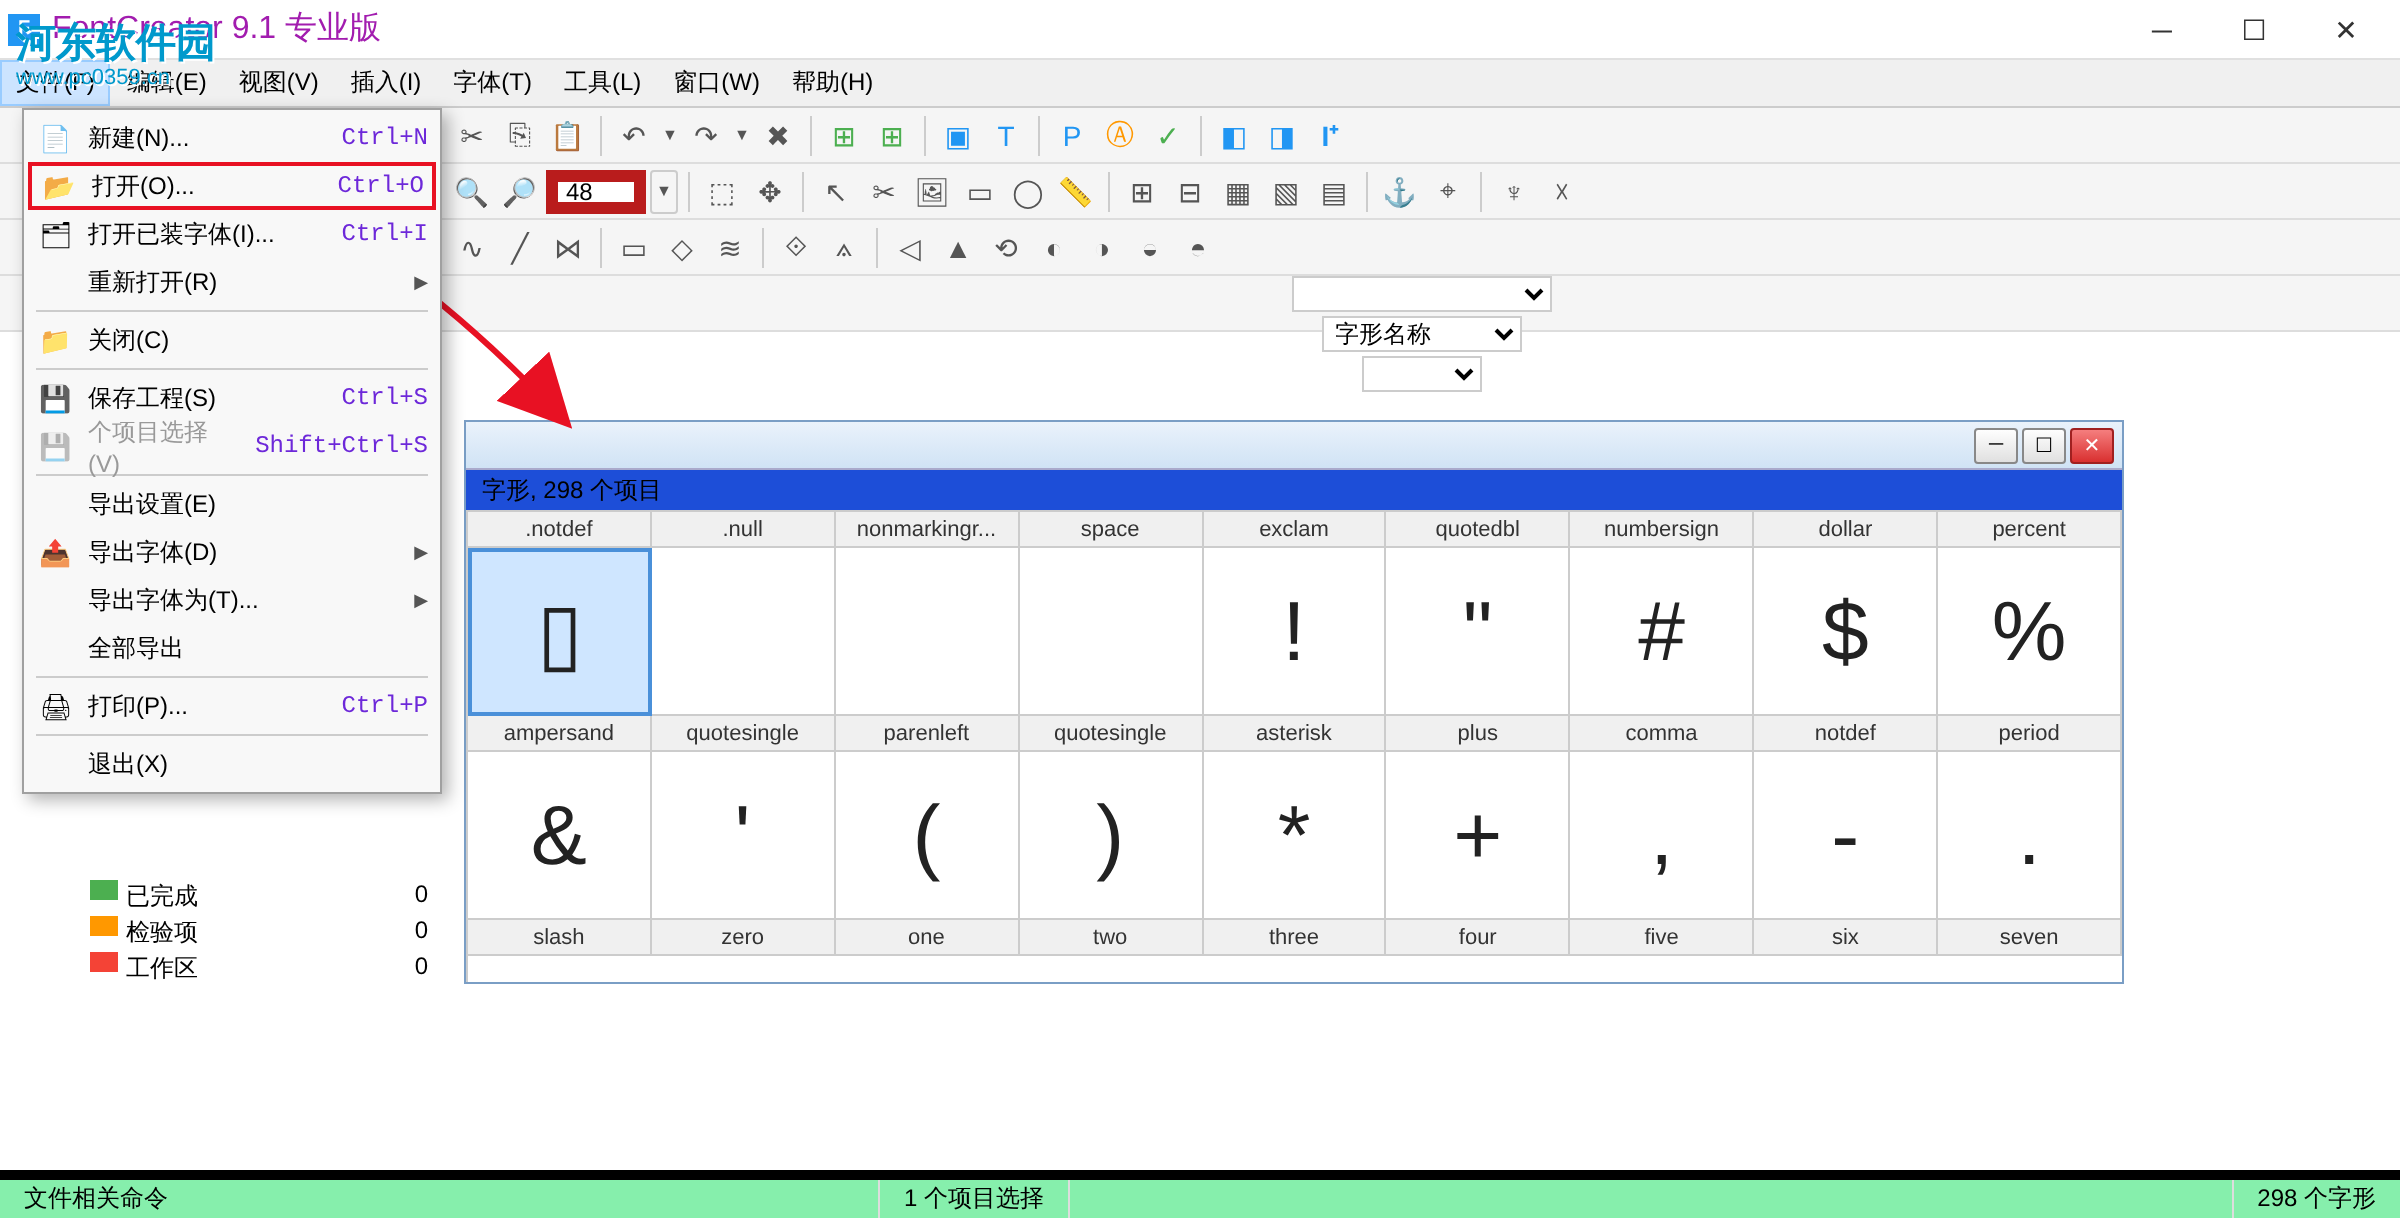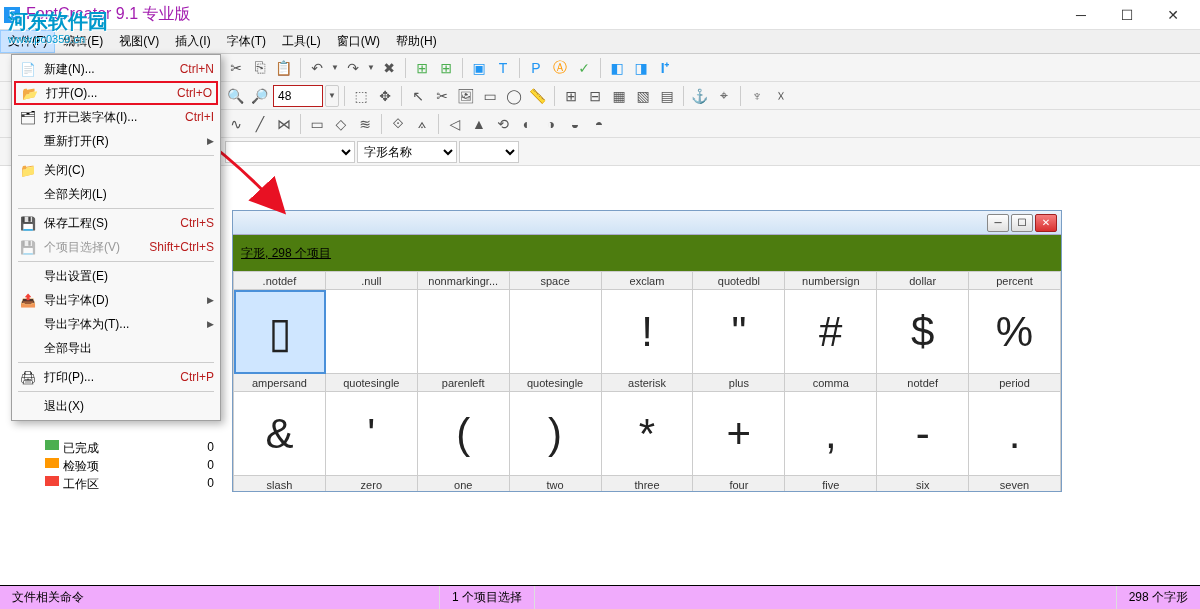--- a/index.html
+++ b/index.html
@@ -18,57 +18,57 @@
 .menu-item.active { background: #cce4ff; border: 1px solid #99ccff; padding: 2px 7px; }
 
 
 .watermark { position: absolute; top: 0; left: 0; font-size: 20px; font-weight: bold; color: #0099cc; pointer-events: none; z-index: 50; padding: 8px; text-shadow: 1px 1px 0 #fff; }
 .watermark .sub { font-size: 11px; color: #0099cc; font-weight: normal; display: block; margin-top: -2px; }
 
 
 .toolbar-row { height: 28px; background: #f5f5f5; border-bottom: 1px solid #ddd; display: flex; align-items: center; padding: 0 4px; gap: 2px; }
 .tb-btn { width: 22px; height: 22px; display: flex; align-items: center; justify-content: center; cursor: pointer; border-radius: 2px; font-size: 14px; color: #555; }
 .tb-sep { width: 1px; height: 20px; background: #ccc; margin: 0 3px; }
-.tb-input { height: 22px; border: 1px solid #b91c1c; padding: 0 4px; font-size: 12px; }
+.tb-input { height: 22px; border: 6px solid #b91c1c; padding: 0 4px; font-size: 12px; }
 .tb-select { height: 22px; border: 1px solid #ccc; font-size: 12px; padding: 0 2px; min-width: 60px; background: #fff; }
 
 
 .dropdown { position: absolute; top: 54px; left: 11px; width: 210px; background: #f8f8f8; border: 1px solid #a0a0a0; box-shadow: 3px 3px 8px rgba(0,0,0,0.3); z-index: 100; padding: 2px; }
 .dd-item { height: 24px; display: flex; align-items: center; padding: 0 4px; cursor: pointer; position: relative; }
 .dd-icon { width: 20px; height: 20px; display: flex; align-items: center; justify-content: center; margin-right: 6px; font-size: 13px; }
 .dd-label { flex: 1; font-size: 12px; }
-.dd-shortcut { font-size: 12px; color: #b91c1c; margin-left: 10px; }
+.dd-shortcut { font-size: 12px; color: #6d28d9; margin-left: 10px; font-family: Liberation Mono, monospace; }
 .dd-arrow { font-size: 9px; color: #555; }
 .dd-sep { height: 1px; background: #ccc; margin: 2px 4px; }
 .dd-item.highlighted { border: 2px solid #e81123; }
 .dd-item.disabled { color: #999; }
 
 
 .red-arrow { position: absolute; top: 90px; left: 127px; width: 170px; height: 130px; pointer-events: none; z-index: 90; }
 
 
 .left-tree { position: absolute; top: 440px; left: 15px; width: 205px; font-size: 12px; }
 .tree-item { display: flex; align-items: flex-start; height: 18px; padding-left: 30px; }
 .tree-flag { width: 14px; height: 10px; margin-right: 4px; display: inline-block; }
 .tree-count { margin-left: auto; margin-right: 6px; }
 
 
 .mdi { position: absolute; left: 232px; top: 210px; width: 830px; height: 282px; border: 1px solid #7a9ec5; background: #fff; display: flex; flex-direction: column; }
 .mdi-title { height: 24px; background: linear-gradient(#eaf2fb, #d0e3f5); display: flex; align-items: center; padding: 0 4px; border-bottom: 1px solid #aac; }
 .mdi-title .caption { flex: 1; font-size: 12px; padding-left: 4px; }
 .mdi-wbtn { width: 22px; height: 18px; margin-left: 2px; border: 1px solid #888; border-radius: 2px; display: flex; align-items: center; justify-content: center; font-size: 10px; cursor: pointer; background: linear-gradient(#fefefe,#e0e0e0); }
 .mdi-wbtn.close { background: linear-gradient(#f57e7e,#d93030); color: #fff; border-color: #a02020; }
-.mdi-sub { height: 36px; display: flex; align-items: center; padding: 0 8px; font-size: 12px; background: #4d7c0f; text-decoration: underline; }
+.mdi-sub { height: 20px; display: flex; align-items: center; padding: 0 8px; font-size: 12px; background: #1d4ed8; }
 .glyph-grid { flex: 1; overflow: hidden; display: grid; grid-template-columns: repeat(9, 1fr); grid-auto-rows: 18px 84px; border-left: 1px solid #ccc; border-top: 1px solid #ccc; }
 .g-head { background: #f0f0f0; border-right: 1px solid #ccc; border-bottom: 1px solid #ccc; display: flex; align-items: center; justify-content: center; font-size: 11px; color: #333; overflow: hidden; white-space: nowrap; }
 .g-cell { border-right: 1px solid #ccc; border-bottom: 1px solid #ccc; display: flex; align-items: center; justify-content: center; font-size: 42px; font-family: "Arial Narrow", sans-serif; color: #222; }
 .g-cell.sel { background: #cfe6ff; border: 2px solid #4a90d9; }
 
 
-.statusbar { position: absolute; bottom: 0; left: 0; right: 0; height: 24px; border-top: 1px solid #000000; background: #f0abfc; display: flex; align-items: center; font-size: 12px; }
+.statusbar { position: absolute; bottom: 0; left: 0; right: 0; height: 24px; border-top: 5px solid #000000; background: #86efac; display: flex; align-items: center; font-size: 12px; }
 .status-cell { padding: 0 12px; border-right: 1px solid #ddd; height: 100%; display: flex; align-items: center; }
 .status-cell:last-child { margin-left: auto; border-right: none; border-left: 1px solid #ddd; }
 </style>
 </head>
 <body>
 
 <div class="watermark">
   <span>河东软件园</span>
   <span class="sub">www.pc0359.cn</span>
 </div>
@@ -163,21 +163,21 @@
   <div class="tb-sep"></div>
   <div class="tb-btn">◁</div>
   <div class="tb-btn">▲</div>
   <div class="tb-btn">⟲</div>
   <div class="tb-btn">◐</div>
   <div class="tb-btn">◑</div>
   <div class="tb-btn">◒</div>
   <div class="tb-btn">◓</div>
 </div>
 
-<div class="toolbar-row" style="padding-left:225px;">
+<div class="toolbar-row" style="padding-left:225px;flex-direction:column;">
   <select class="tb-select" style="width:130px;"></select>
   <select class="tb-select" style="width:100px;">
     <option>字形名称</option>
   </select>
   <select class="tb-select" style="width:16px;"></select>
 </div>
 
 <div class="dropdown">
   <div class="dd-item">
     <span class="dd-icon">📄</span>
@@ -196,24 +196,20 @@
   </div>
   <div class="dd-item">
     <span class="dd-icon"></span>
     <span class="dd-label">重新打开(R)</span>
     <span class="dd-arrow">▶</span>
   </div>
   <div class="dd-sep"></div>
   <div class="dd-item">
     <span class="dd-icon">📁</span>
     <span class="dd-label">关闭(C)</span>
-  </div>
-  <div class="dd-item">
-    <span class="dd-icon"></span>
-    <span class="dd-label">全部关闭(L)</span>
   </div>
   <div class="dd-sep"></div>
   <div class="dd-item">
     <span class="dd-icon">💾</span>
     <span class="dd-label">保存工程(S)</span>
     <span class="dd-shortcut">Ctrl+S</span>
   </div>
   <div class="dd-item disabled">
     <span class="dd-icon" style="opacity:.4;">💾</span>
     <span class="dd-label">个项目选择(V)</span>

